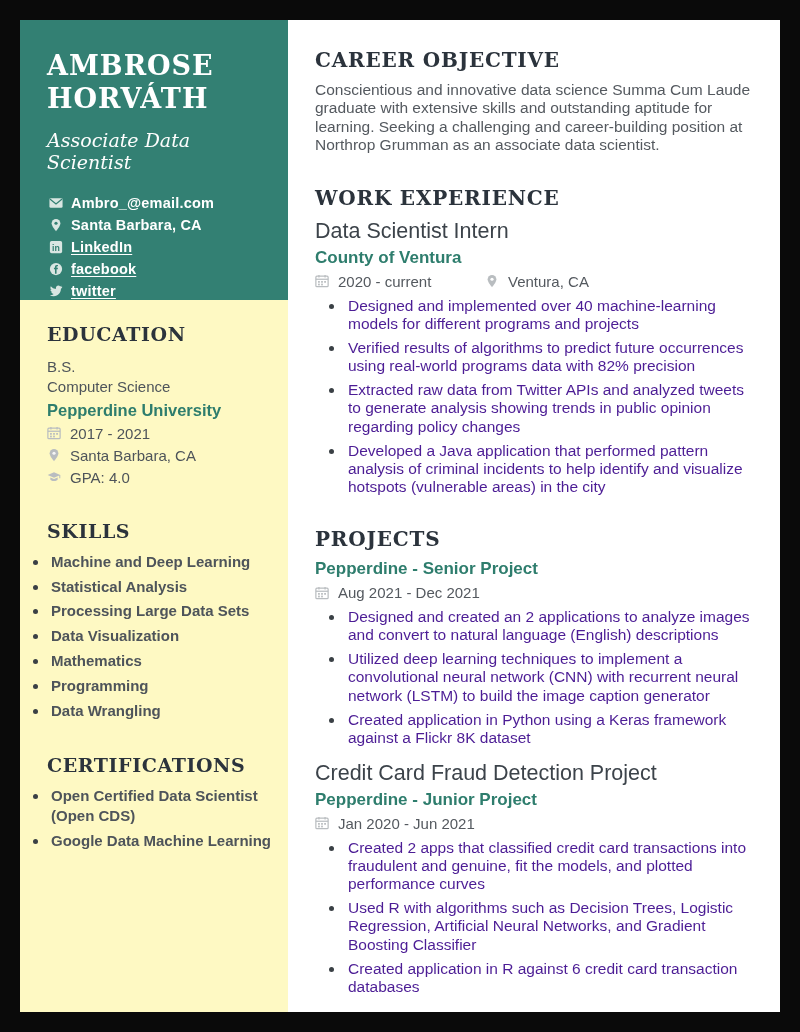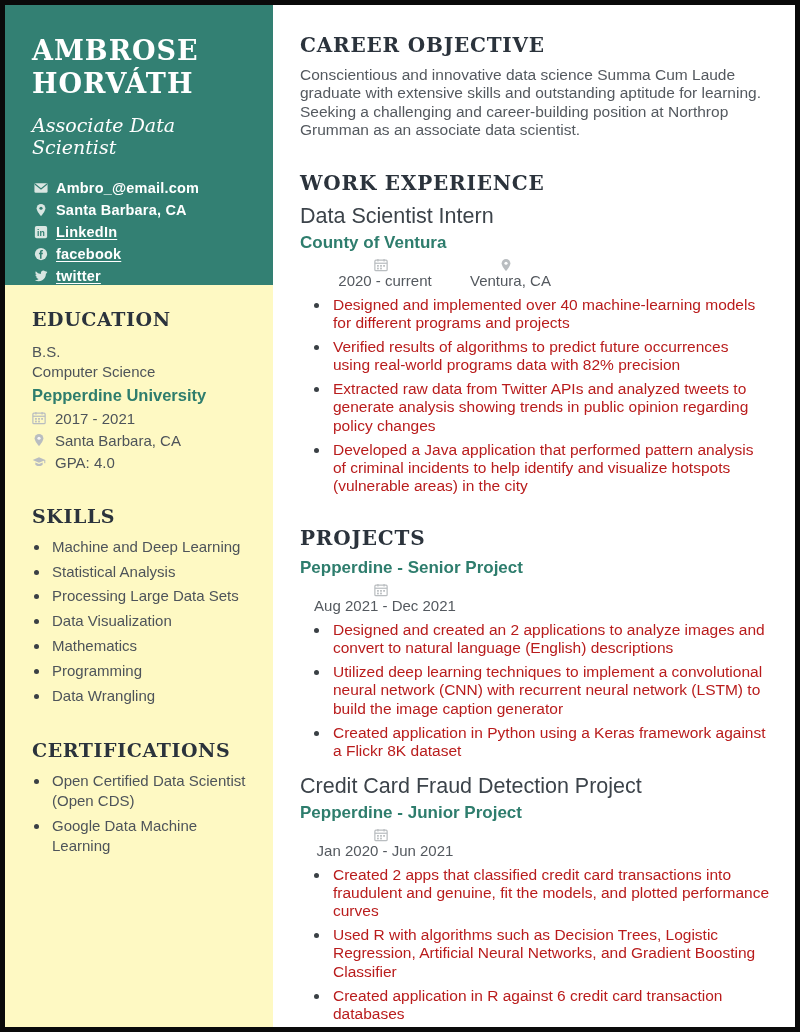--- a/index.html
+++ b/index.html
@@ -1,20 +1,20 @@
 <!DOCTYPE html>
 <html><head>
 <meta charset="utf-8">
 <style>
   * { margin:0; padding:0; box-sizing:border-box; }
   html,body { background:#111; }
   .frame {
     width:800px; height:1032px;
     background:#0a0a0a;
-    padding:5px;
+    padding:20px;
     font-family:"Liberation Sans", sans-serif;
   }
   .page { display:flex; width:100%; height:100%; background:#ffffff; }
 
   
   .sidebar { width:268px; flex:0 0 268px; display:flex; flex-direction:column; }
   .sidebar-teal {
     background:#338073; color:#ffffff;
     height:280px; flex:0 0 280px;
     padding:30px 20px 0 27px;
@@ -42,47 +42,47 @@
   }
   .edu-block { margin-top:12px; }
   .edu-line { font-size:15px; color:#4e545a; line-height:1.33; }
   .edu-school { font-size:16.5px; font-weight:bold; color:#2e7d6d; margin:4px 0 5px; }
   .icon-row { display:flex; align-items:center; margin-bottom:5px; }
   .icon-row .g-ic { width:17px; height:14px; margin-right:6px; color:#b9bdc0; display:inline-flex; align-items:center; }
   .g-ic svg { width:14px; height:14px; }
   .icon-row span.val { font-size:15px; color:#4e545a; }
 
   .side-section { margin-top:34px; }
-  ul.side-list { margin:10px 0 0 18px; }
+  ul.side-list { margin:10px 0 0 2px;font-weight:bold; }
   ul.side-list li {
     font-size:15px; color:#4e545a; line-height:1.32;
     margin-bottom:5px; padding-left:2px;
   }
   ul.side-list li::marker { color:#3a4045; }
 
   
   .main { flex:1; padding:28px 26px 0 27px; background:#ffffff; }
   .main-h {
     font-family:"DejaVu Serif","Liberation Serif",serif;
     font-weight:bold; font-size:20px; color:#2b333c; letter-spacing:.8px;
   }
   .objective { margin-top:9px; font-size:15.5px; line-height:1.19; color:#54595f; }
 
   .section { margin-top:31px; }
   .job-title { margin-top:9px; font-size:21.5px; font-weight:400; color:#3c434a; }
   .sub-teal { margin-top:4px; font-size:17px; font-weight:bold; color:#2e7d6d; }
   .meta-row { display:flex; align-items:center; margin-top:5px; }
-  .meta-item { display:flex; align-items:center;flex-direction:column; }
+  .meta-item { display:flex; align-items:center; }
   .meta-item:first-child { width:170px; }
   .meta-item .g-ic { width:17px; height:14px; margin-right:6px; color:#b9bdc0; display:inline-flex; align-items:center; }
   .meta-item span.val { font-size:15px; color:#54595f; }
 
   ul.bullets { margin:7px 0 0 30px; }
   ul.bullets li {
-    font-size:15.5px; color:#b91c1c; line-height:1.17;
+    font-size:15.5px; color:#4c1d95; line-height:1.17;
     margin-bottom:6px; padding-left:3px;
   }
   ul.bullets li::marker { color:#3a4045; }
 
   .project { margin-top:14px; }
   .project.first { margin-top:8px; }
   .proj-title { font-size:21.5px; font-weight:400; color:#3c434a; }
 </style>
 </head>
 <body>

